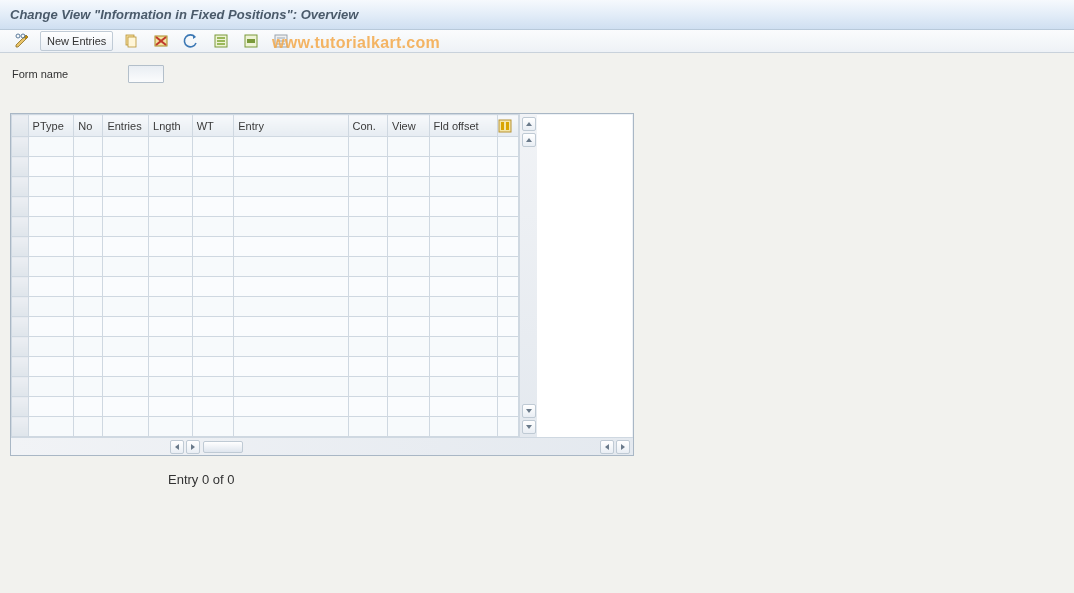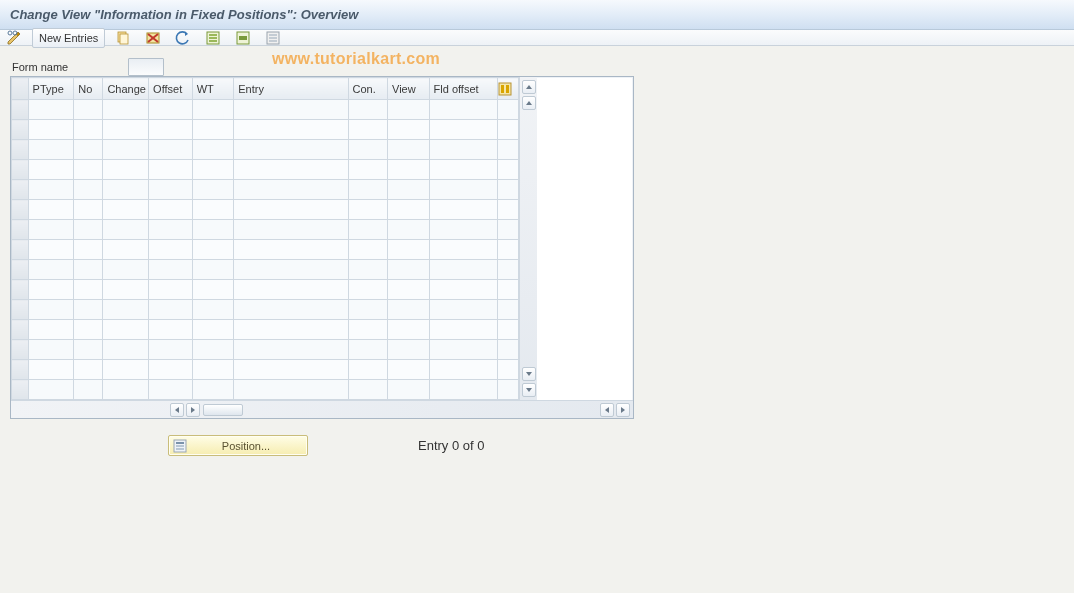--- a/index.html
+++ b/index.html
@@ -22,26 +22,26 @@
       padding-left: 10px;
     }
     .titlebar-text {
       font-size: 13px;
       font-weight: bold;
       font-style: italic;
       color: #4a5a6a;
     }
     .toolbar {
       width: 100%;
-      height: 16px;
+      height: 23px;
       background: linear-gradient(to bottom, #fbfcfd 0%, #eef2f6 100%);
       border-bottom: 1px solid #c9d2db;
       display: flex;
       align-items: center;
-      padding-left: 2px;
+      padding-left: 10px;
       gap: 6px;
       position: relative;
     }
     .toolbar-btn {
       display: inline-flex;
       align-items: center;
       justify-content: center;
       height: 20px;
       padding: 0 4px;
       cursor: pointer;
@@ -56,35 +56,36 @@
       align-items: center;
       cursor: pointer;
       background: linear-gradient(to bottom,#fff,#eaeff5);
       border: 1px solid #c0cbd6;
       border-radius: 2px;
     }
     .icon { width: 16px; height: 16px; display: block; }
     .watermark {
       position: absolute;
       left: 272px;
-      top: 20px;
+      top: 4px;
       font-size: 16px;
       font-weight: bold;
       color: #f4a94a;
       opacity: 0.85;
       letter-spacing: 0.3px;
       pointer-events: none;
     }
     .content {
       padding: 12px 10px;
     }
     .form-row {
       display: flex;
       align-items: center;
       gap: 26px;
+      margin-bottom: 30px;
       padding-left: 2px;
     }
     .form-label { color: #333; font-size: 11px; width: 90px; }
     .form-input {
       width: 36px;
       height: 18px;
       background: linear-gradient(to bottom,#e9eef3,#fbfcfd);
       border: 1px solid #b3bfca;
       border-radius: 1px;
     }
@@ -286,22 +287,22 @@
           <col style="width:38px">
           <col style="width:40px">
           <col style="width:66px">
           <col style="width:20px">
         </colgroup>
         <thead>
           <tr>
             <th class="sel-col"></th>
             <th>PType</th>
             <th>No</th>
-            <th>Change</th>
-            <th>Offset</th>
+            <th>Entries</th>
+            <th>Lngth</th>
             <th>WT</th>
             <th>Entry</th>
             <th>Con.</th>
             <th>View</th>
             <th>Fld offset</th>
             <th class="cfg-cell">
               <svg width="14" height="14" viewBox="0 0 14 14">
                   <rect x="1" y="1" width="12" height="12" fill="#f4e6a8" stroke="#b89334"></rect>
                   <rect x="3" y="3" width="3" height="8" fill="#d9a400"></rect>
                   <rect x="8" y="3" width="3" height="8" fill="#d9a400"></rect>
@@ -555,26 +556,15 @@
       </div>
       <div class="arrow">
         <svg width="8" height="8" viewBox="0 0 8 8">
             <path d="M2 1 L6 4 L2 7 Z" fill="#6a7a8a"></path>
           </svg>
       </div>
     </div>
   </div>
 
   <div class="footer-row">
-    <div class="position-btn">
-      <span class="pb-icon">
-        <svg width="14" height="14" viewBox="0 0 14 14">
-            <rect x="1" y="1" width="12" height="12" fill="#eef2f7" stroke="#9aa6b2"></rect>
-            <rect x="3" y="3" width="8" height="2" fill="#7a92aa"></rect>
-            <rect x="3" y="6" width="8" height="2" fill="#b8c6d4"></rect>
-            <rect x="3" y="9" width="8" height="2" fill="#b8c6d4"></rect>
-          </svg>
-      </span>
-      <span class="pb-label">Position...</span>
-    </div>
     <span class="entry-count">Entry 0 of 0</span>
   </div>
 </div>
 
 </body></html>

